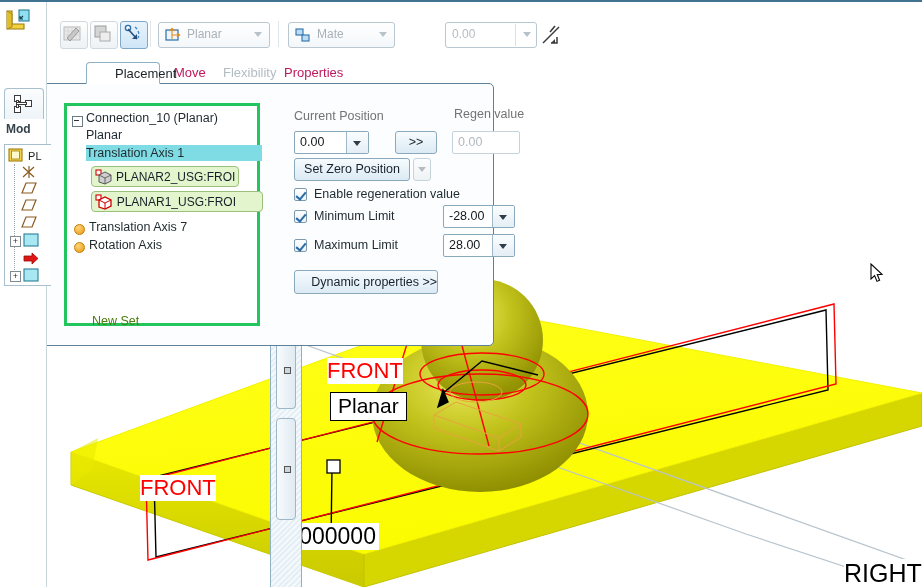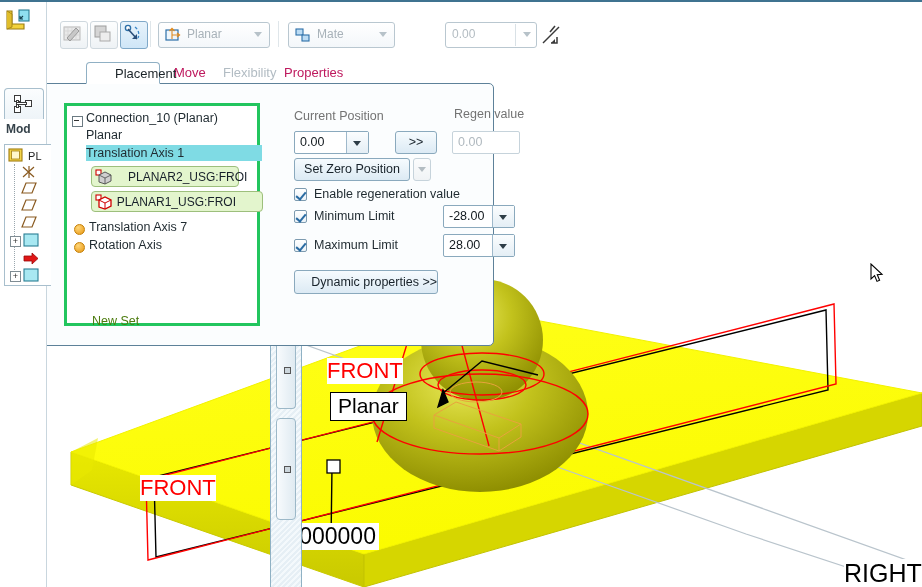--- a/index.html
+++ b/index.html
@@ -325,21 +325,21 @@
         <div class="treeitem sel" style="left:19px;top:39px;width:176px;padding:1px 0 1px 0;">Translation Axis 1</div>
 
         <div class="chip" style="left:24px;top:60px;width:148px;">
           <span class="cicon">
             <svg width="18" height="16" viewBox="0 0 18 16">
               <rect x="1" y="1" width="5" height="5" fill="#ffffff" stroke="#d00000" stroke-width="1.1"></rect>
               <path d="M4 13 L4 6 L10 3 L16 6 L16 12 L10 15 Z" fill="#cfcfcf" stroke="#4a4a4a" stroke-width="0.9"></path>
               <path d="M4 6 L10 9 L16 6 M10 9 L10 15" stroke="#4a4a4a" stroke-width="0.8" fill="none"></path>
             </svg>
           </span>
-          <span class="clab" style="width:120px;margin-left:12px;">PLANAR2_USG:FROI</span>
+          <span class="clab" style="width:120px;">PLANAR2_USG:FROI</span>
         </div>
 
         <div class="chip" style="left:24px;top:85px;width:172px;text-align:right;">
           <span class="cicon">
             <svg width="18" height="16" viewBox="0 0 18 16">
               <rect x="1" y="1" width="5" height="5" fill="#ffffff" stroke="#d00000" stroke-width="1.1"></rect>
               <path d="M4 13 L4 6 L10 3 L16 6 L16 12 L10 15 Z" fill="#ffffff" stroke="#d00000" stroke-width="1.3"></path>
               <path d="M4 6 L10 9 L16 6 M10 9 L10 15" stroke="#d00000" stroke-width="1" fill="none"></path>
             </svg>
           </span>

